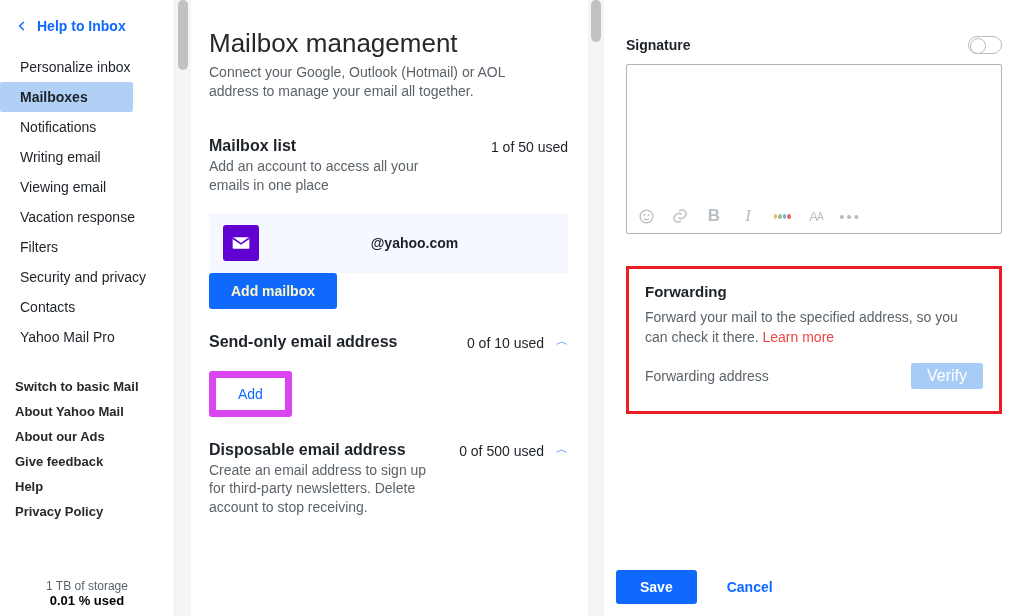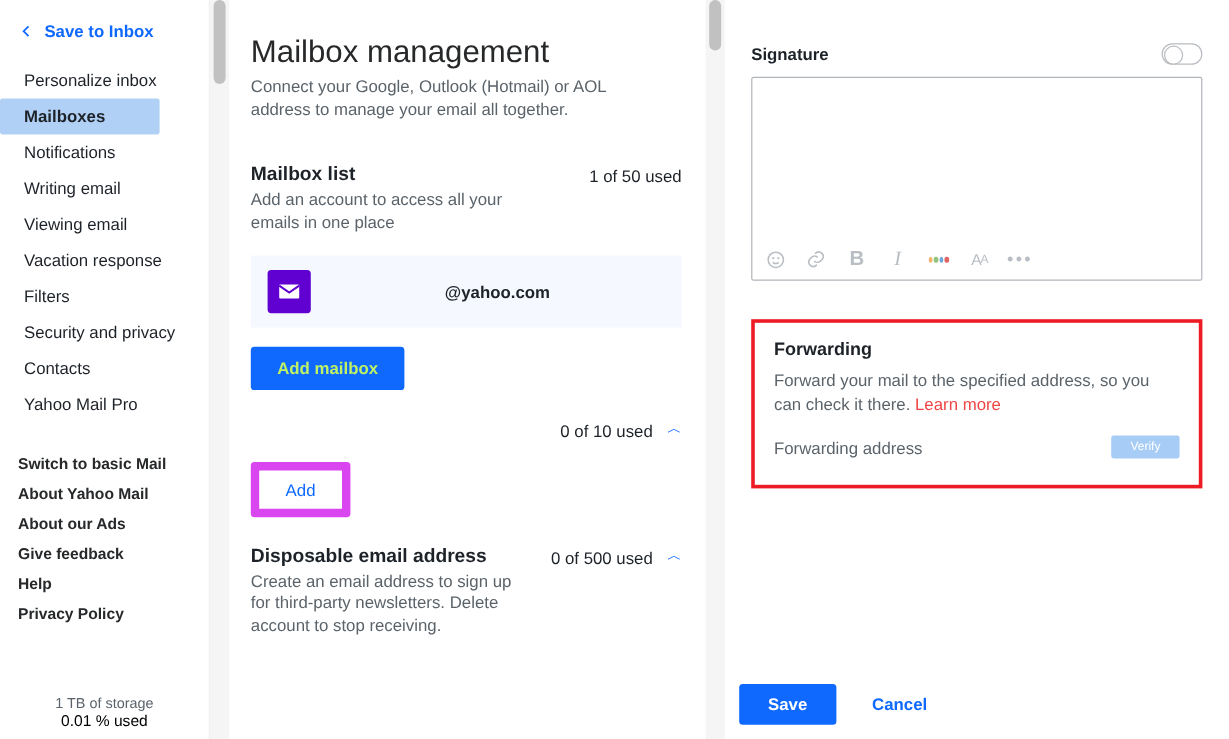--- a/index.html
+++ b/index.html
@@ -8,42 +8,42 @@
 
   
   .sidebar { width: 175px; flex: 0 0 175px; padding-top: 18px; border-right: 1px solid #f1f1f1; position: relative; height: 100%; }
   .back-link { display: flex; align-items: center; gap: 8px; padding-left: 15px; color: #0f69ff; font-size: 14px; font-weight: 600; cursor: pointer; margin-bottom: 18px;}
   .back-link svg { width: 14px; height: 14px; }
   .nav-item { padding: 7px 20px; font-size: 14px; color: #1d2228; cursor: pointer; }
   .nav-item.active { background: #b1d0f5; font-weight: 700; width: 133px; border-radius: 2px;}
   .secondary-nav { margin-top: 22px; }
   .secondary-nav .nav-item { font-size: 13px; color: #26282a; padding: 5px 15px; font-weight: 600;}
   .storage { position: absolute; bottom: 8px; left: 0; right: 0; text-align: center; font-size: 12px; color: #5a636c; }
-  .storage .used { font-weight: 400; color: #000; font-size: 13px;}
+  .storage .used { font-weight: 700; color: #000; font-size: 13px;}
   .sidebar::after { content:""; position:absolute; top:0; right:-6px; width:6px; height:100%; background: linear-gradient(to right, rgba(0,0,0,0), rgba(0,0,0,0)); }
   
   
   .scroll-track { width: 16px; flex: 0 0 16px; background: #f5f5f5; position: relative; }
   .scroll-thumb { position: absolute; left: 3px; width: 10px; background: #c1c1c1; border-radius: 5px; }
 
   
   .middle { flex: 1 1 auto; padding: 28px 20px 10px 18px; overflow: hidden; position: relative; }
   h1.page-title { font-size: 26px; font-weight: 400; color: #26282a; margin-bottom: 4px; }
   .page-desc { font-size: 14px; color: #5b636a; max-width: 300px; margin-bottom: 36px; line-height: 1.35;}
   .section { margin-bottom: 24px; }
   .section-head { display: flex; justify-content: space-between; align-items: flex-start; }
   .section-title { font-size: 16px; font-weight: 700; color: #1d2228; margin-bottom: 2px; }
   .section-desc { font-size: 14px; color: #5b636a; max-width: 230px; line-height: 1.35;}
   .section-count { font-size: 14px; color: #1d2228; white-space: nowrap; padding-top: 2px;}
   .chevron { color: #0f69ff; font-size: 12px; padding-left: 12px; cursor: pointer; }
   .mailbox-row { display:flex; align-items:center; background:#f5f8ff; padding:12px 14px; margin-top:18px; gap:16px;}
   .mailbox-icon { width: 36px; height: 36px; background: #6001d2; border-radius: 3px; display:flex; align-items:center; justify-content:center;}
   .mailbox-icon svg { width: 20px; height: 20px; }
   .mailbox-email { flex:1; text-align:center; font-size:14px; font-weight:600; color:#1d2228;}
-  .btn-primary { display:inline-block; background:#0f69ff; color:#bef264; border:none; border-radius:3px; padding:10px 22px; font-size:14px; font-weight:600; cursor:pointer; margin-top:16px;}
+  .btn-primary { display:inline-block; background:#0f69ff; color:#fef9c3; border:none; border-radius:3px; padding:10px 22px; font-size:14px; font-weight:600; cursor:pointer; }
   .btn-outline { display:inline-block; background:#fff; color:#0f69ff; border:7px solid #d946ef; border-radius:3px; padding:8px 22px; font-size:14px; font-weight:400; cursor:pointer; margin-top:18px;}
   
   
   .scroll-track2 { width: 16px; flex: 0 0 16px; background: #f5f5f5; position: relative; }
 
   
   .right { width: 420px; flex: 0 0 420px; padding: 36px 22px 0 22px; position: relative; height: 100%; }
   .sig-row { display:flex; justify-content:space-between; align-items:center; margin-bottom:10px; }
   .sig-label { font-size:14px; font-weight:700; color:#1d2228;}
   .toggle { width: 34px; height: 18px; border: 1px solid #b9bdc1; border-radius: 18px; position: relative; background: #fff; cursor: pointer;}
@@ -51,40 +51,40 @@
   .sig-box { border: 1px solid #b0b5ba; height: 170px; position: relative; border-radius: 2px; }
   .sig-toolbar { position:absolute; bottom:8px; left:10px; display:flex; gap:16px; align-items:center; color:#b8bec3;}
   .sig-toolbar .ic { width:18px; height:18px; display:flex; align-items:center; justify-content:center; font-size:15px;}
   
   .forwarding { border: 3px solid #ed1c24; padding: 14px 16px 22px 16px; margin-top: 32px; }
   .fwd-title { font-size:15px; font-weight:700; color:#1d2228; margin-bottom:8px;}
   .fwd-desc { font-size:14px; color:#5b636a; line-height:1.4; margin-bottom:16px;}
   .fwd-desc a { color:#ef4444; text-decoration:none;}
   .fwd-row { display:flex; justify-content:space-between; align-items:center;}
   .fwd-label { font-size:14px; color:#5b636a; }
-  .btn-verify { background:#a7cdf7; color:#fff; border:none; border-radius:2px; padding:4px 16px; font-size:10px; cursor:pointer;}
+  .btn-verify { background:#a7cdf7; color:#fff; border:none; border-radius:2px; padding:4px 16px; font-size:16px; cursor:pointer;}
   
   .footer-actions { position:absolute; bottom:12px; left:12px; display:flex; gap:30px; align-items:center;}
   .btn-save { background:#0f69ff; color:#fff; border:none; border-radius:3px; padding:9px 24px; font-size:14px; font-weight:600; cursor:pointer;}
   .btn-cancel { background:none; border:none; color:#0f69ff; font-size:14px; font-weight:600; cursor:pointer;}
 
   
   .dots span{display:inline-block;width:5px;height:5px;border-radius:50%;margin:0.5px;}
 </style>
 </head>
 <body>
 
 <div class="app">
 
   <aside class="sidebar">
     <div class="back-link">
       <svg viewBox="0 0 24 24" fill="none" stroke="#0f69ff" stroke-width="2.5">
           <path d="M15 5l-7 7 7 7"></path>
         </svg>
-      <span>Save to Inbox</span>
+      <span>Help to Inbox</span>
     </div>
     <nav>
       <div class="nav-item">Personalize inbox</div>
       <div class="nav-item active">Mailboxes</div>
       <div class="nav-item">Notifications</div>
       <div class="nav-item">Writing email</div>
       <div class="nav-item">Viewing email</div>
       <div class="nav-item">Vacation response</div>
       <div class="nav-item">Filters</div>
       <div class="nav-item">Security and privacy</div>
@@ -129,20 +129,21 @@
             </svg>
         </div>
         <div class="mailbox-email">@yahoo.com</div>
       </div>
       <button class="btn-primary">Add mailbox</button>
     </section>
 
     <section class="section">
       <div class="section-head">
         <div>
+          <div class="section-title">Send-only email address</div>
         </div>
         <div style="display:flex;align-items:flex-start;">
           <div class="section-count">0 of 10 used</div>
           <span class="chevron">︿</span>
         </div>
       </div>
       <button class="btn-outline">Add</button>
     </section>
 
     <section class="section" style="margin-bottom:0;">

